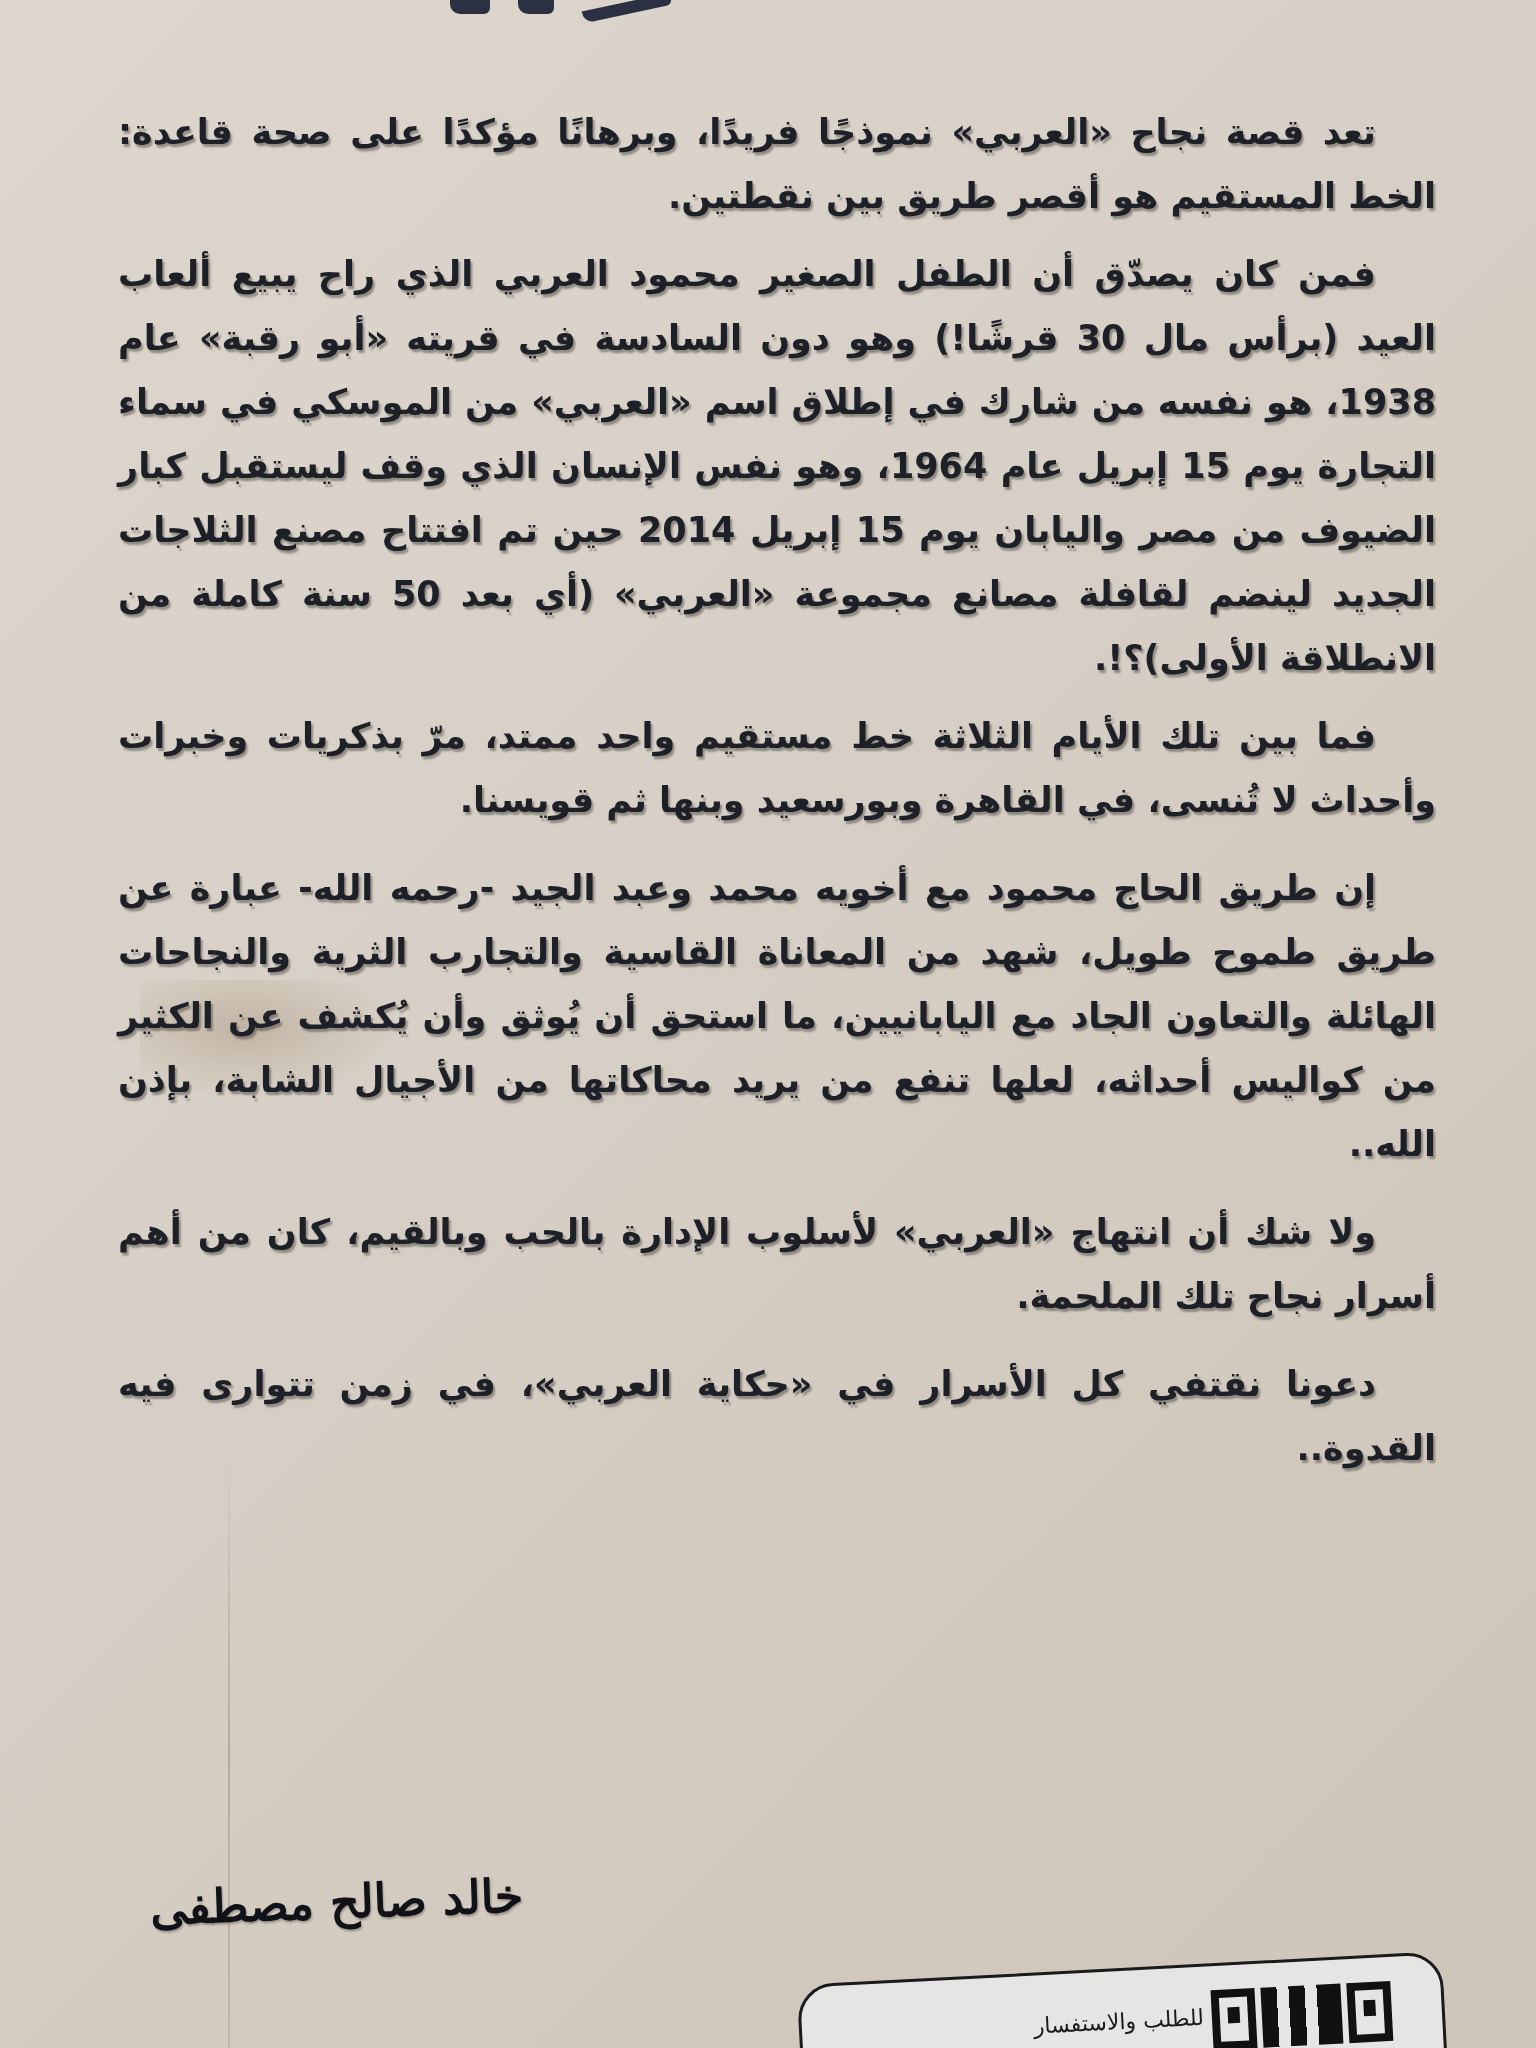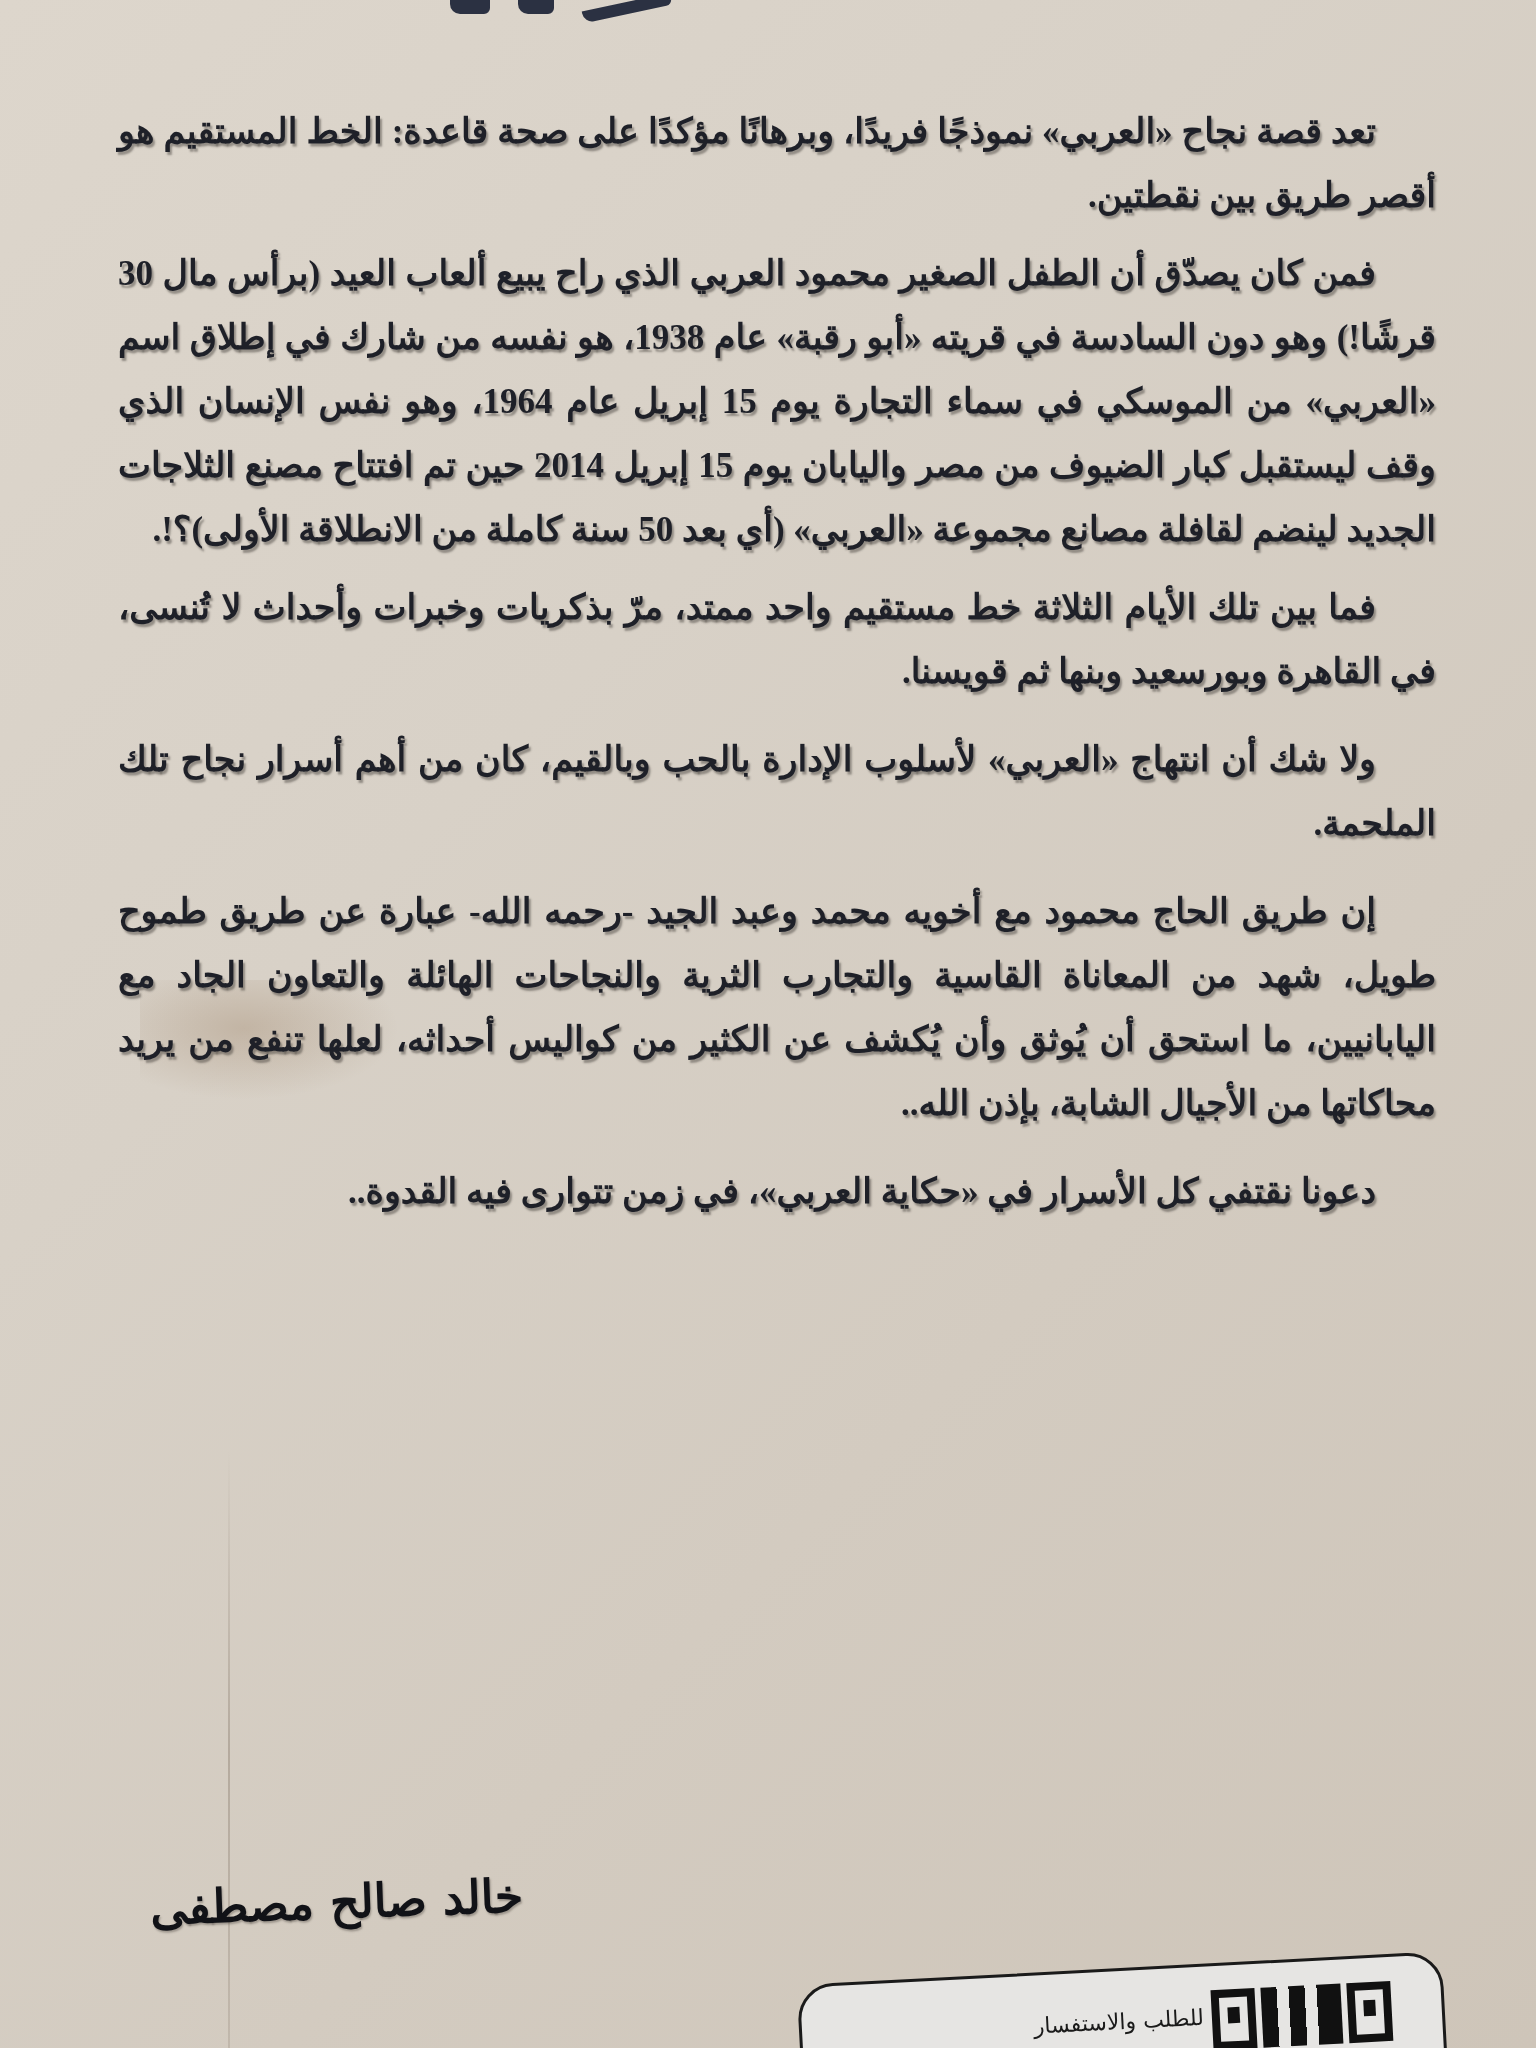--- a/index.html
+++ b/index.html
@@ -58,21 +58,20 @@
       direction: rtl;
       text-align: justify;
       font-weight: bold;
       font-size: 35px;
       line-height: 64px;
       text-shadow: 2px 3px 2px rgba(60,55,50,0.45);
     }
     .body-text p {
       margin: 0 0 24px 0;
       text-indent: 60px;
-      font-family: Liberation Serif, serif;
     }
     .body-text p.tight {
       margin-bottom: 14px;
     }
     .body-text p.gap-large {
       margin-bottom: 50px;
     }
     .author {
       position: absolute;
       top: 1875px;
@@ -148,22 +147,22 @@
   <div class="title-fragment">
     <span style="width:40px;"></span>
     <span style="width:36px;"></span>
     <span style="width:90px; transform: rotate(-12deg); height:12px;"></span>
   </div>
 
   <div class="body-text">
     <p class="tight">تعد قصة نجاح «العربي» نموذجًا فريدًا، وبرهانًا مؤكدًا على صحة قاعدة: الخط المستقيم هو أقصر طريق بين نقطتين.</p>
     <p class="tight">فمن كان يصدّق أن الطفل الصغير محمود العربي الذي راح يبيع ألعاب العيد (برأس مال 30 قرشًا!) وهو دون السادسة في قريته «أبو رقبة» عام 1938، هو نفسه من شارك في إطلاق اسم «العربي» من الموسكي في سماء التجارة يوم 15 إبريل عام 1964، وهو نفس الإنسان الذي وقف ليستقبل كبار الضيوف من مصر واليابان يوم 15 إبريل 2014 حين تم افتتاح مصنع الثلاجات الجديد لينضم لقافلة مصانع مجموعة «العربي» (أي بعد 50 سنة كاملة من الانطلاقة الأولى)؟!.</p>
     <p>فما بين تلك الأيام الثلاثة خط مستقيم واحد ممتد، مرّ بذكريات وخبرات وأحداث لا تُنسى، في القاهرة وبورسعيد وبنها ثم قويسنا.</p>
+    <p>إن طريق الحاج محمود مع أخويه محمد وعبد الجيد -رحمه الله- عبارة عن طريق طموح طويل، شهد من المعاناة القاسية والتجارب الثرية والنجاحات الهائلة والتعاون الجاد مع اليابانيين، ما استحق أن يُوثق وأن يُكشف عن الكثير من كواليس أحداثه، لعلها تنفع من يريد محاكاتها من الأجيال الشابة، بإذن الله..</p>
     <p>ولا شك أن انتهاج «العربي» لأسلوب الإدارة بالحب وبالقيم، كان من أهم أسرار نجاح تلك الملحمة.</p>
-    <p>إن طريق الحاج محمود مع أخويه محمد وعبد الجيد -رحمه الله- عبارة عن طريق طموح طويل، شهد من المعاناة القاسية والتجارب الثرية والنجاحات الهائلة والتعاون الجاد مع اليابانيين، ما استحق أن يُوثق وأن يُكشف عن الكثير من كواليس أحداثه، لعلها تنفع من يريد محاكاتها من الأجيال الشابة، بإذن الله..</p>
     <p class="gap-large">دعونا نقتفي كل الأسرار في «حكاية العربي»، في زمن تتوارى فيه القدوة..</p>
   </div>
 
   <div class="author">خالد صالح مصطفى</div>
 
   <div class="qr-card">
     <span class="qr-text">للطلب والاستفسار</span>
     <div class="qr-code">
       <div class="qr-block"></div>
       <div class="qr-mid"></div>

